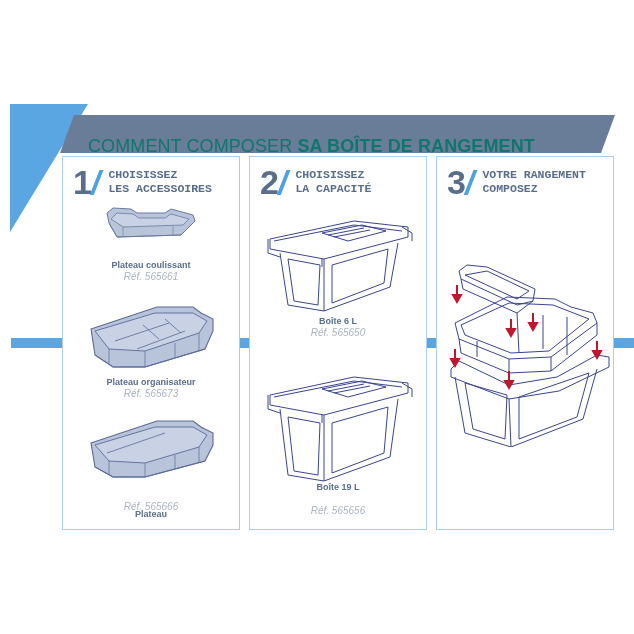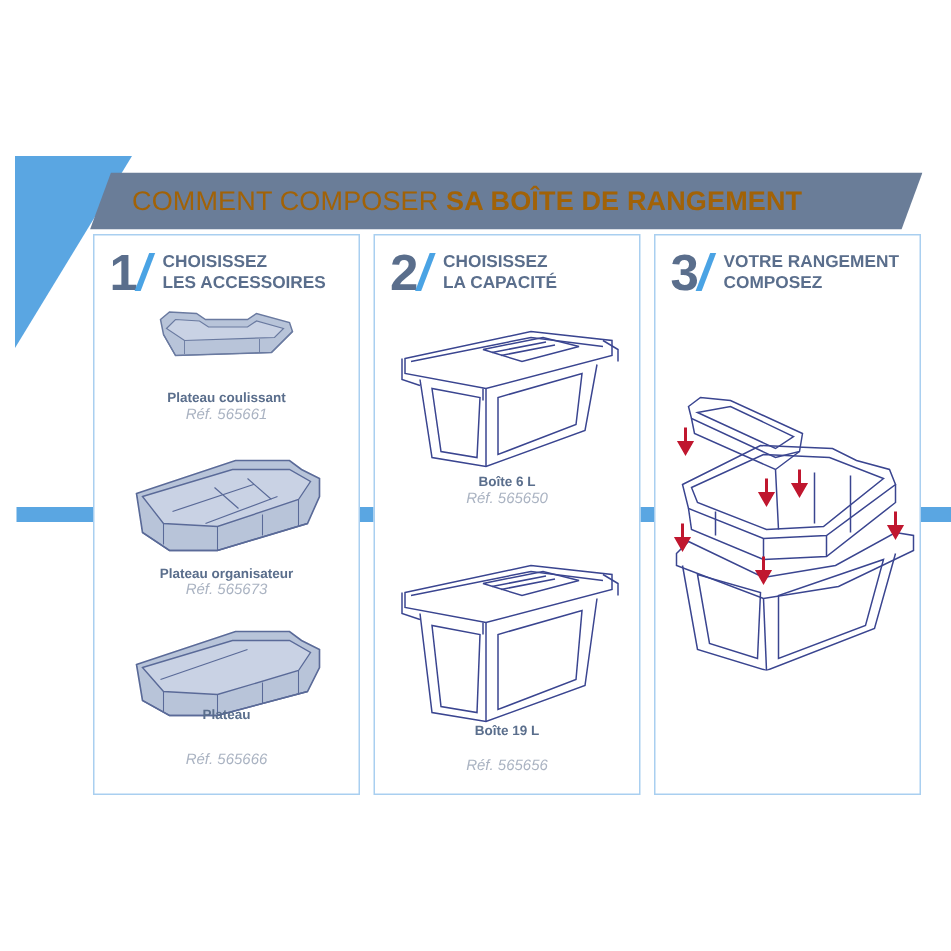--- a/index.html
+++ b/index.html
@@ -1,29 +1,29 @@
 <!DOCTYPE html>
 <html><head>
 <meta charset="utf-8">
 <style>
   html,body{margin:0;padding:0;}
   body{width:634px;height:634px;background:#ffffff;position:relative;overflow:hidden;font-family:"DejaVu Sans","Liberation Sans",sans-serif;}
   .abs{position:absolute;}
   .triangle{left:10px;top:104px;width:0;height:0;border-top:128px solid #5aa6e2;border-right:78px solid transparent;}
   .banner{left:60px;top:115px;width:555px;height:38px;}
   .banner svg{position:absolute;left:0;top:0;}
-  .banner-text{position:absolute;left:28px;top:0;height:38px;line-height:38px;color:#a16207;font-size:18px;letter-spacing:0.1px;white-space:nowrap;font-family:"Liberation Sans",sans-serif;}
+  .banner-text{position:absolute;left:28px;top:12px;height:38px;line-height:38px;color:#0f766e;font-size:18px;letter-spacing:0.1px;white-space:nowrap;font-family:"Liberation Sans",sans-serif;}
   .banner-text .light{font-weight:normal;}
   .banner-text .bold{font-weight:bold;}
   .connector{background:#5aa6e2;height:10px;top:338px;}
   .panel{top:156px;height:374px;border:1.5px solid #a9cff0;box-sizing:border-box;background:#ffffff;}
   .step-head{position:absolute;left:10px;top:8px;display:flex;align-items:center;}
   .step-num{font-family:"Liberation Sans",sans-serif;font-size:34px;font-weight:bold;color:#5a6e8c;line-height:34px;letter-spacing:-1px;}
   .step-slash{font-family:"Liberation Sans",sans-serif;font-size:34px;color:#4aa3e4;line-height:34px;margin-left:0px;font-style:italic;font-weight:bold;}
-  .step-title{margin-left:8px;font-family:Liberation Sans, sans-serif;font-size:11.5px;font-weight:bold;color:#5a6e8c;line-height:14px;text-transform:uppercase;}
+  .step-title{margin-left:8px;font-family:Liberation Mono, monospace;font-size:11.5px;font-weight:bold;color:#5a6e8c;line-height:14px;text-transform:uppercase;}
   .item-name{position:absolute;width:100%;text-align:center;font-size:9px;font-weight:bold;color:#5a6e8c;font-family:"Liberation Sans",sans-serif;}
   .item-ref{position:absolute;width:100%;text-align:center;font-size:10px;font-style:italic;color:#aab3c2;font-family:"Liberation Sans",sans-serif;}
   svg.ill{position:absolute;}
 </style>
 </head>
 <body>
 
 <div class="abs triangle"></div>
 
 <div class="abs banner">
@@ -74,21 +74,21 @@
   <svg class="ill" style="left:22px;top:262px;" width="134" height="62" viewBox="0 0 134 62">
     <path d="M6,24 L72,2 L108,2 L116,8 L128,14 L128,26 L120,42 L60,58 L28,58 L10,48 Z" fill="#b8c4d9" stroke="#5a6a98" stroke-width="1.1"></path>
     <path d="M10,26 L70,8 L108,8 L122,16 L114,28 L60,44 L24,42 Z" fill="#c9d2e4" stroke="#5a6a98" stroke-width="0.9"></path>
     <path d="M22,34 L80,14" fill="none" stroke="#5a6a98" stroke-width="0.8"></path>
     <path d="M10,48 L28,58 L60,58 L120,42" fill="none" stroke="#5a6a98" stroke-width="0.9"></path>
     <line x1="24" y1="42" x2="24" y2="56" stroke="#5a6a98" stroke-width="0.7"></line>
     <line x1="60" y1="44" x2="60" y2="58" stroke="#5a6a98" stroke-width="0.7"></line>
     <line x1="90" y1="36" x2="90" y2="50" stroke="#5a6a98" stroke-width="0.7"></line>
     <line x1="114" y1="28" x2="114" y2="44" stroke="#5a6a98" stroke-width="0.7"></line>
   </svg>
-  <div class="item-name" style="top:314px;">Plateau</div>
+  <div class="item-name" style="top:352px;">Plateau</div>
   <div class="item-ref" style="top:344px;">Réf. 565666</div>
 </div>
 
 <div class="abs panel" style="left:249px;width:178px;">
   <div class="step-head">
     <span class="step-num">2</span>
       <span class="step-slash">/</span>
     <div class="step-title">
       <div>CHOISISSEZ</div>
       <div>LA CAPACITÉ</div>

